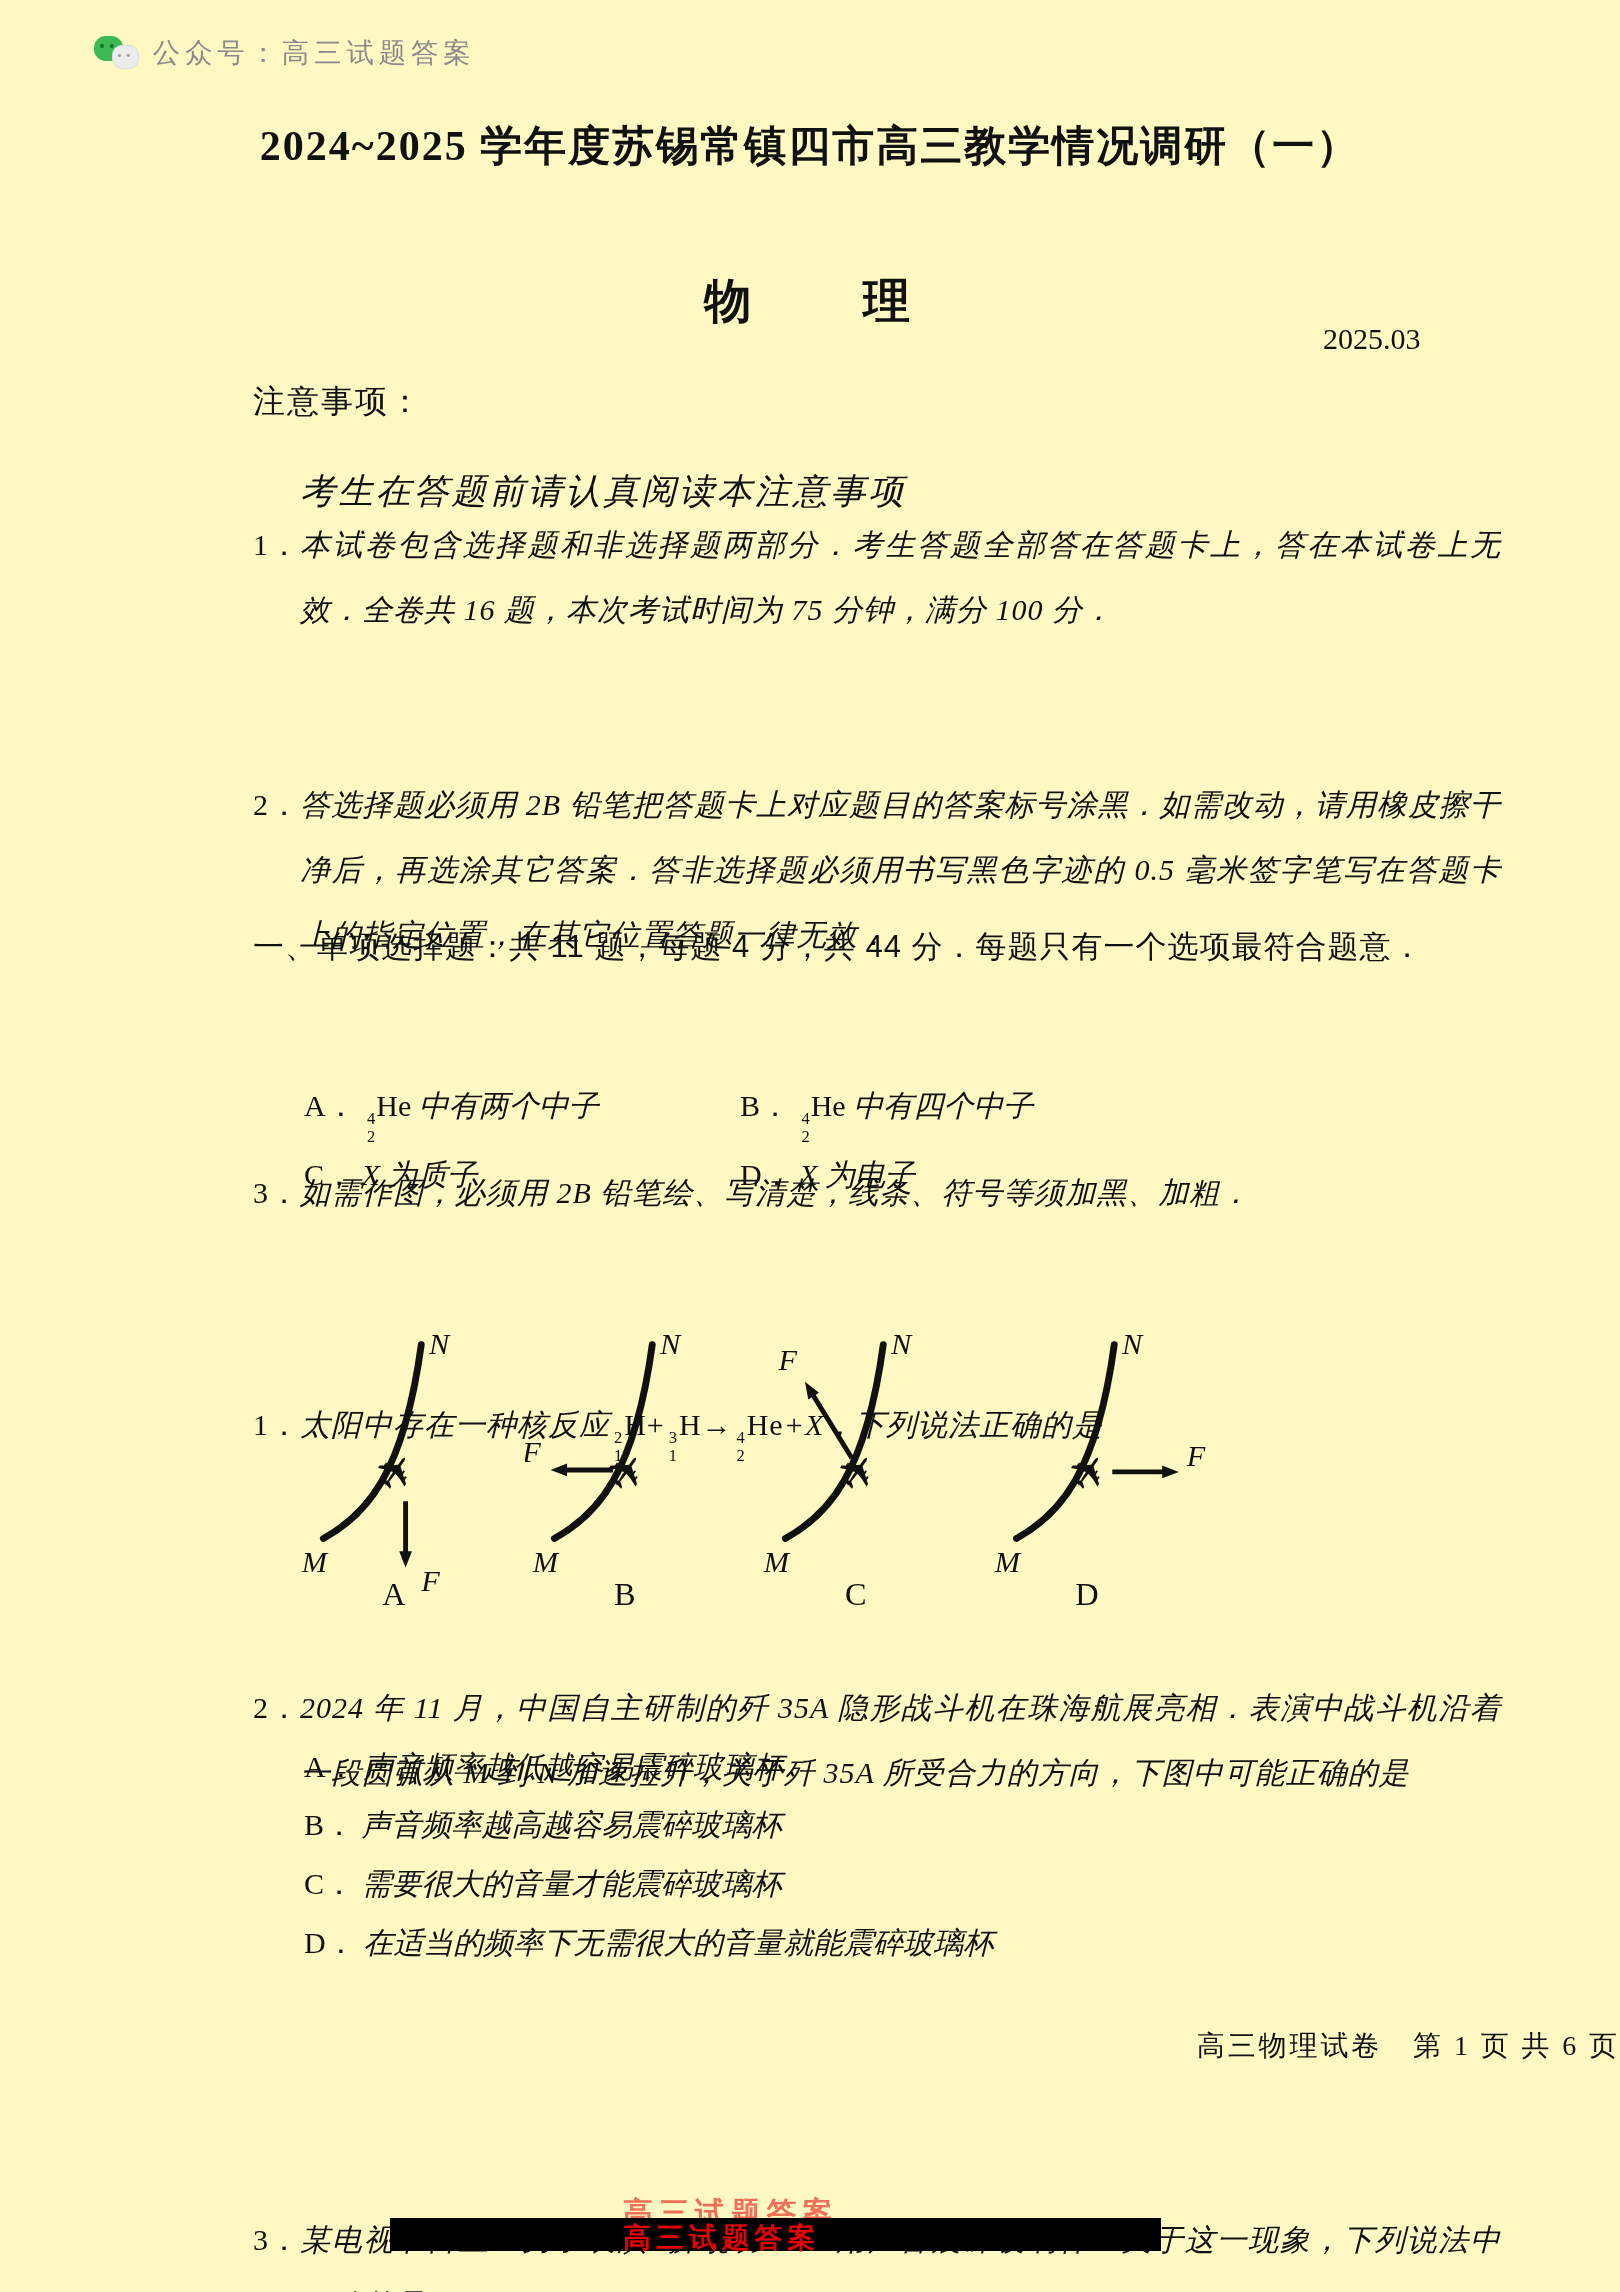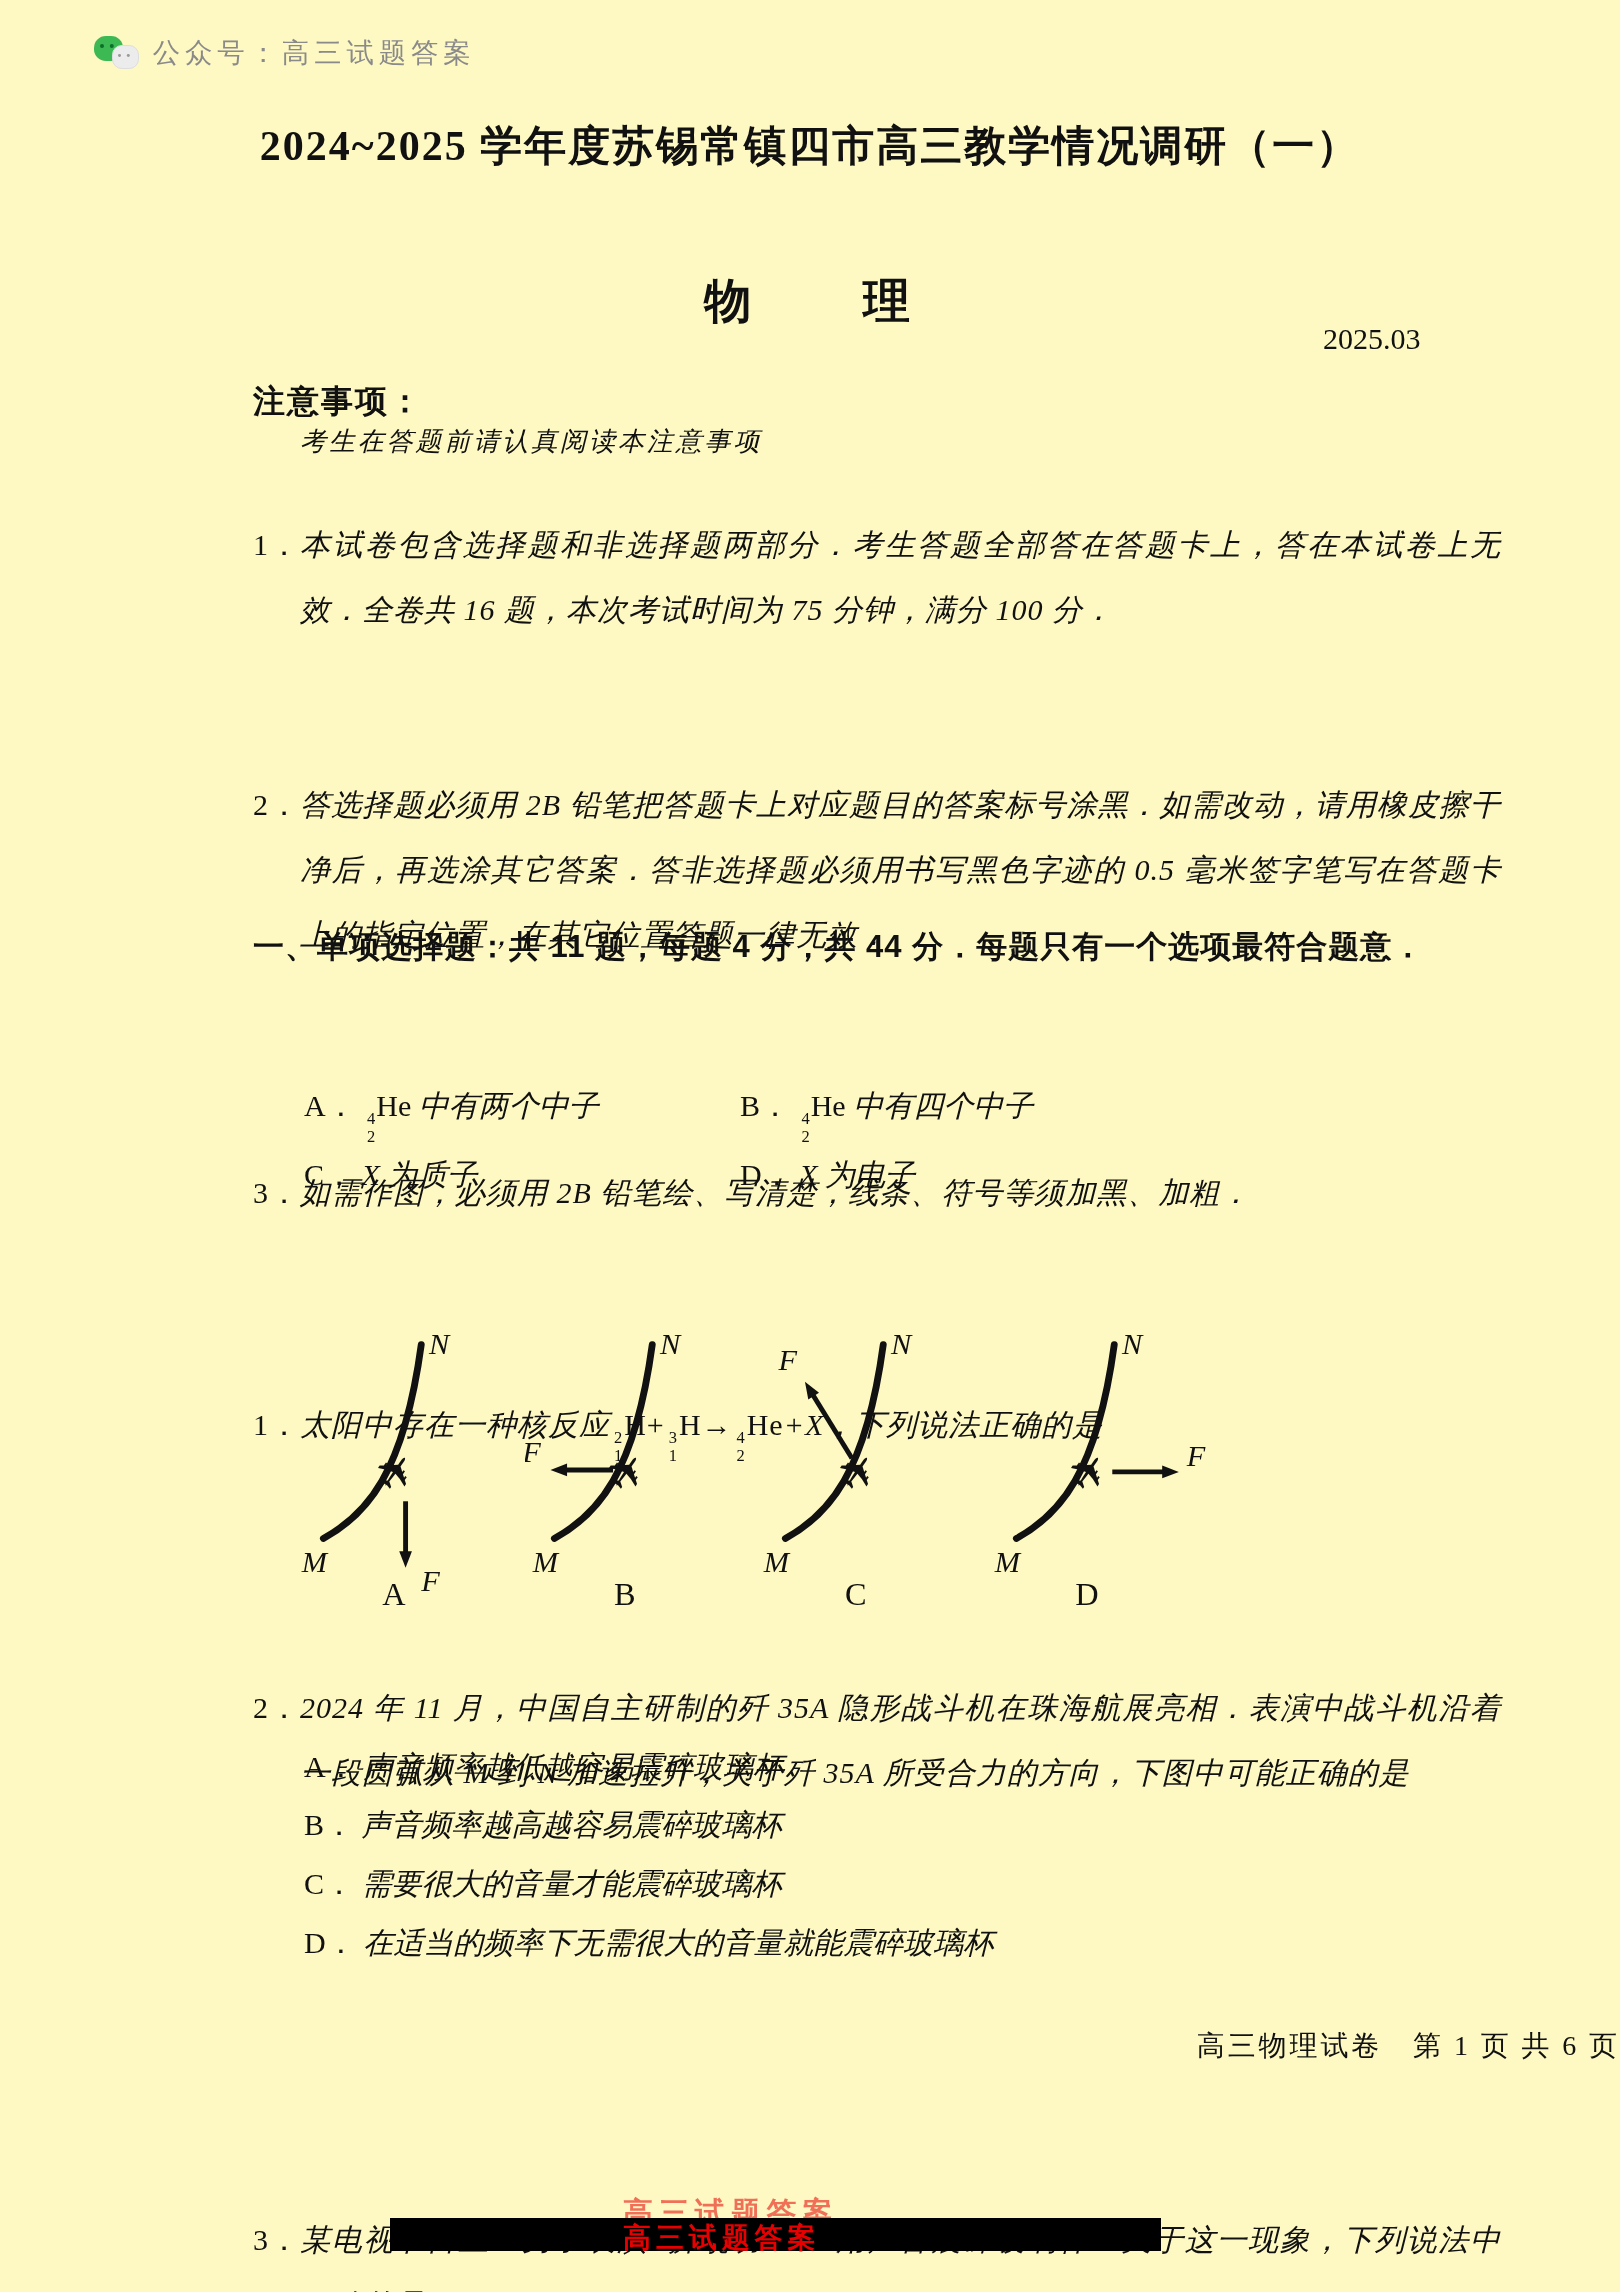--- a/index.html
+++ b/index.html
@@ -12,24 +12,24 @@
   .wx-icon{position:relative;width:45px;height:35px;}
   .wx-icon .b1{position:absolute;left:0;top:0;width:29px;height:25.5px;border-radius:11.8px;background:#3db954;}
   .wx-icon .b1:after{content:"";position:absolute;left:5.9px;top:8.8px;width:3.9px;height:3.9px;border-radius:50%;background:#0c6e2a;box-shadow:9.8px 0 0 #0c6e2a;}
   .wx-icon .b2{position:absolute;left:17.6px;top:9.8px;width:25.5px;height:21.6px;border-radius:9.8px;background:#ececec;border:1px solid #ddd;}
   .wx-icon .b2:after{content:"";position:absolute;left:5.9px;top:7.8px;width:2.9px;height:2.9px;border-radius:50%;background:#9a9a9a;box-shadow:8.8px 0 0 #9a9a9a;}
   
   #title{left:0;right:0;top:118px;text-align:center;font-size:42px;font-weight:700;letter-spacing:2px;}
   #subject{left:0;right:0;top:270px;text-align:center;font-size:47px;font-weight:700;letter-spacing:5.9px;}
   #date{left:1323px;top:289px;font-size:30px;margin-top:33px;}
   
-  .hei{font-family:"Liberation Sans",sans-serif;font-weight:700;}
+  .hei{font-family:"Liberation Sans",sans-serif;font-weight:400;}
   #notice-head{left:253px;top:380px;font-size:32px;letter-spacing:2px;}
   .kai{font-style:italic;}
-  #notice-intro{left:300px;top:424px;font-size:26px;letter-spacing:2.9px;}
+  #notice-intro{left:300px;top:468px;font-size:35px;letter-spacing:2.9px;}
   .para{position:relative;left:253px;width:1201px;padding-left:47px;font-size:30px;line-height:65px;
         text-align:justify;letter-spacing:1px;}
   .para .num{position:absolute;left:0;top:0;font-style:normal;} #item3:{}
   #section-head{left:253px;top:926px;font-size:31px;letter-spacing:1px;}
   .optrow{font-size:30px;}
   .nuclide .scripts{display:inline-flex;flex-direction:column;align-items:flex-end;
         font-size:0.55em;line-height:1.05;vertical-align:-0.5em;margin:0 1px 0 3.9px;font-style:normal;}
   .nuclide .sym{font-style:normal;}
   .opt-label{font-style:normal;}
   

